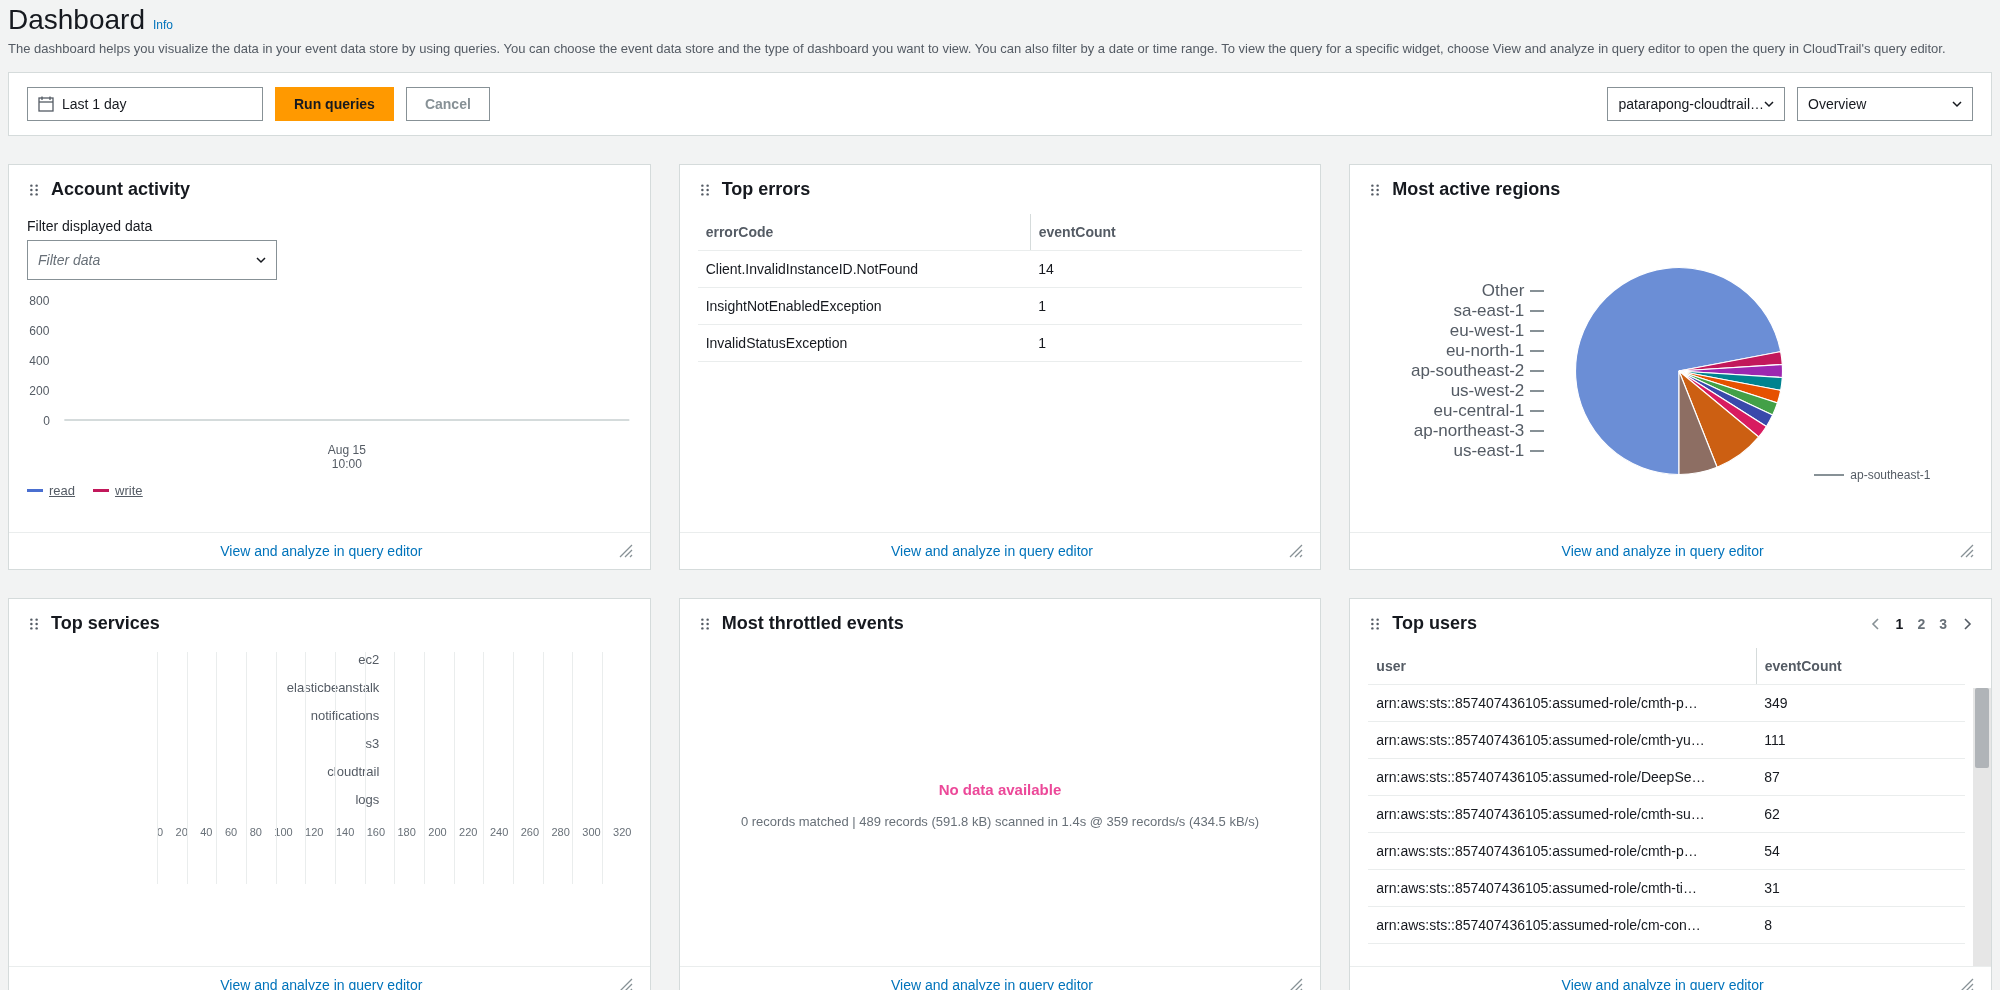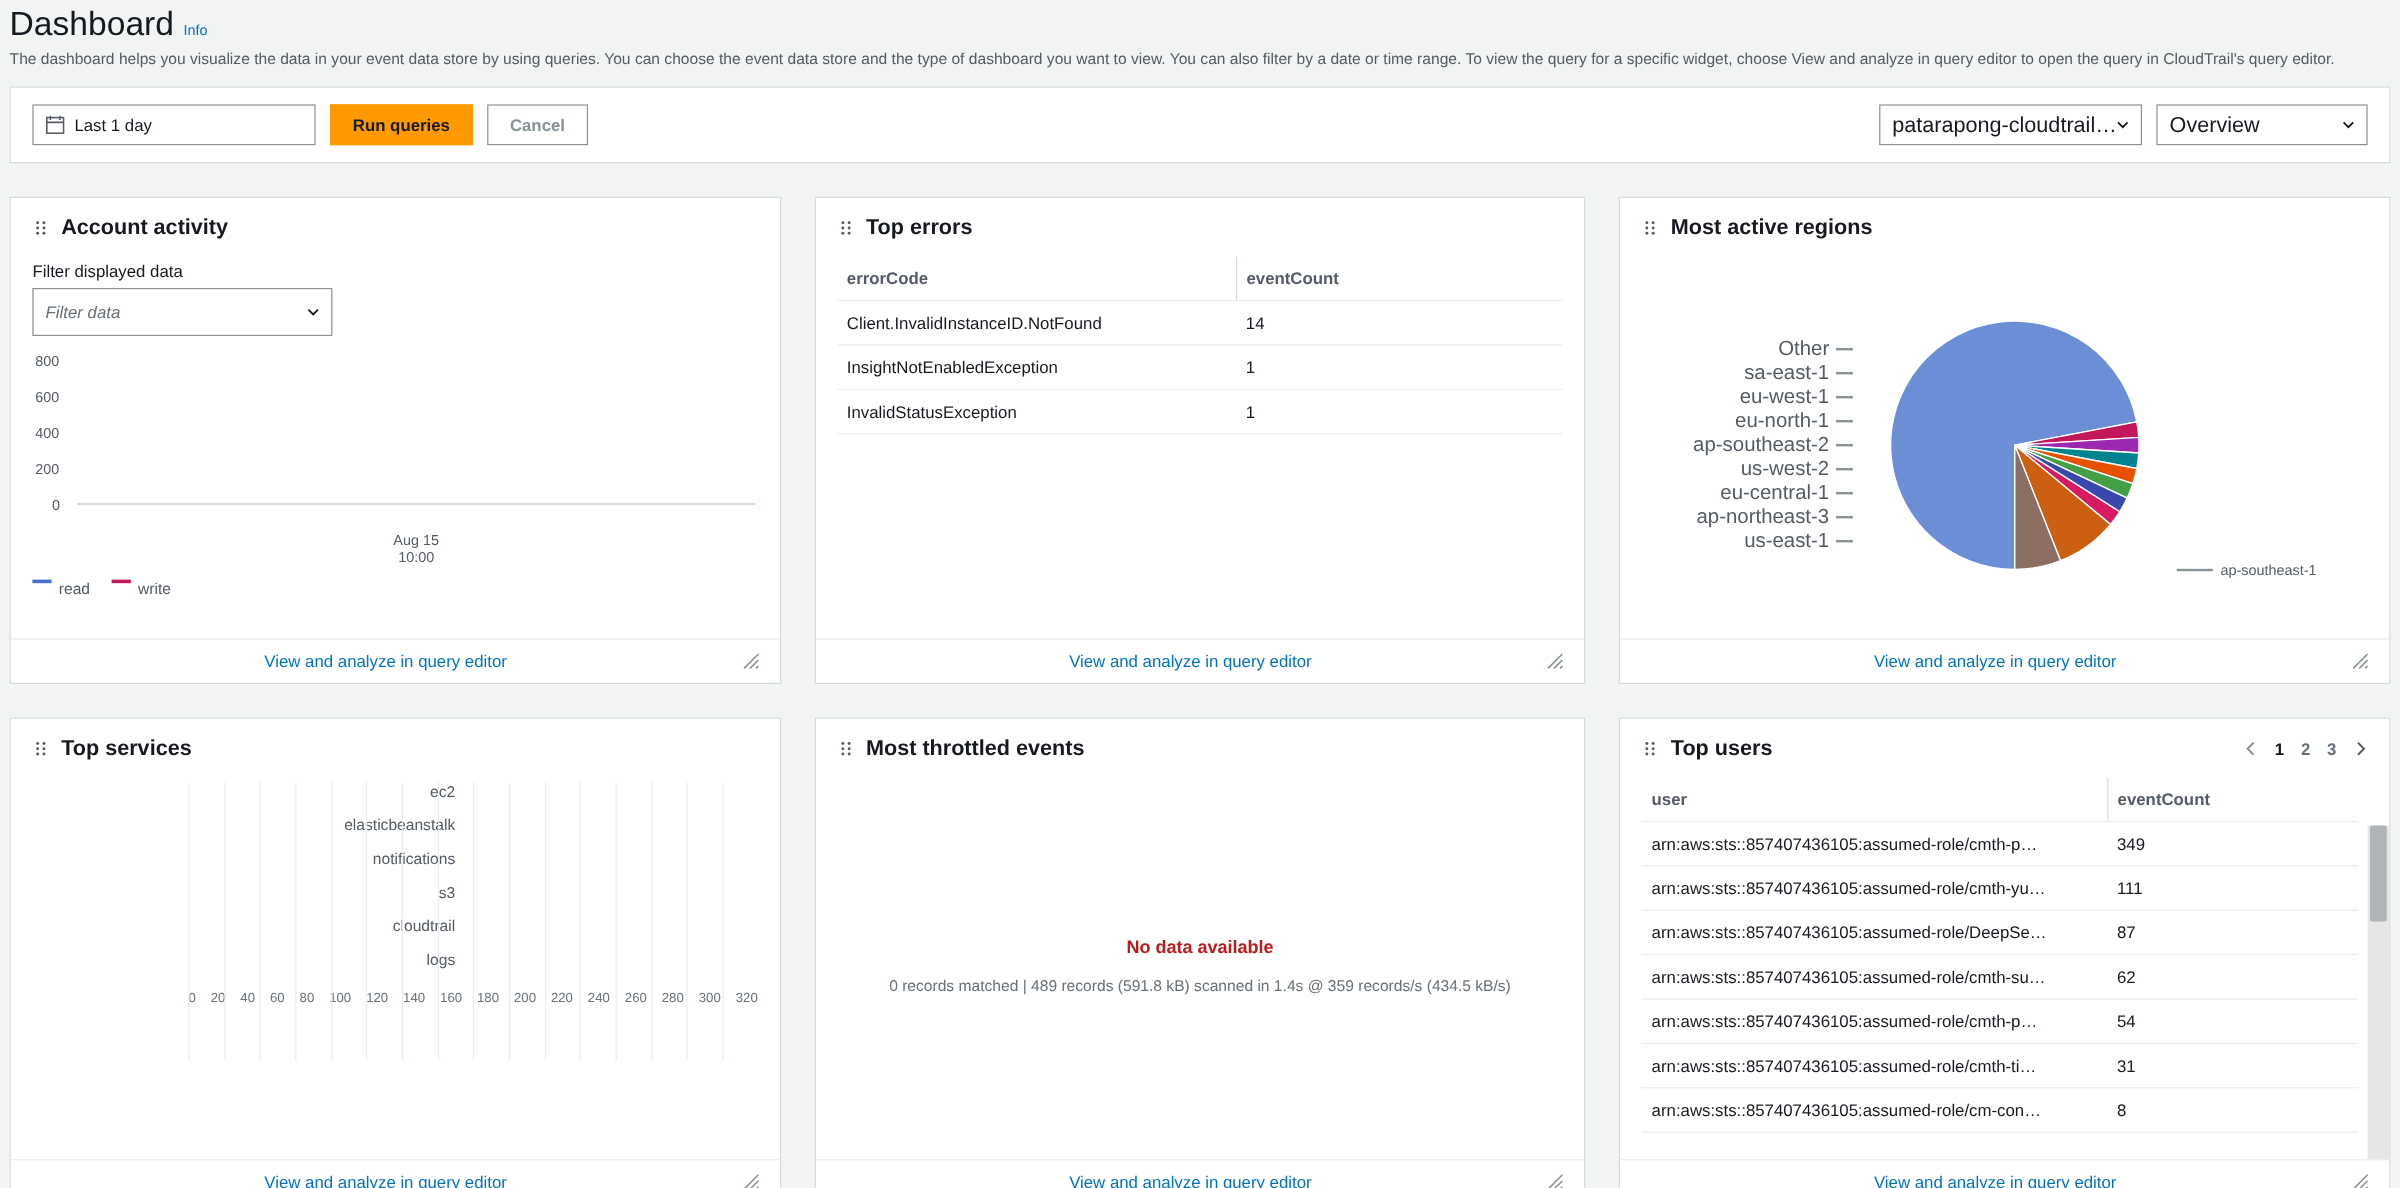--- a/index.html
+++ b/index.html
@@ -37,21 +37,21 @@
     height: 34px; padding: 0 18px; display:inline-flex; align-items:center;
     font-size: 14px; font-weight: 700; cursor: pointer; border:1px solid transparent;
     margin-left: 12px;
   }
   .btn-primary { background:#ff9900; border-color:#ff9900; color:#16191f; }
   .btn-secondary { background:#fff; border:1px solid #879196; color:#879196; }
   .controls-right { margin-left:auto; display:flex; gap:12px; }
   .select {
     border:1px solid #879196; height:34px; min-width:180px; padding:0 10px;
     display:flex; align-items:center; justify-content:space-between; background:#fff;
-    cursor:pointer; font-size:18px;
+    cursor:pointer; font-size:14px;
   }
   .select.wide { min-width: 176px; }
   .caret { width:10px; height:10px; fill:#545b64; }
 
   .grid {
     display:grid; grid-template-columns: repeat(3, 1fr);
     gap: 28px; margin-top: 28px;
   }
   .widget {
     background:#fff; border:1px solid #d5dbdb; display:flex; flex-direction:column;
@@ -73,39 +73,39 @@
 
   .field-label { font-size:14px; color:#16191f; margin-bottom:6px; }
   .select-filter {
     border:1px solid #879196; height:40px; width:250px; padding:0 10px;
     display:flex; align-items:center; justify-content:space-between; background:#fff;
     cursor:pointer; font-style:italic; color:#687078;
   }
   .chart-area { margin-top:10px; }
   .y-axis { font-size:12px; color:#545b64; }
   .legend { display:flex; gap:18px; margin-top:12px; font-size:13px; color:#545b64; }
-  .legend span { display:flex; gap:6px; }
+  .legend span { display:flex; align-items:center; gap:6px;text-decoration:underline; }
   .swatch { width:16px; height:3px; display:inline-block; }
 
   table.data { width:100%; border-collapse:collapse; font-size:14px; }
   table.data th { text-align:left; font-weight:700; padding:10px 8px; border-bottom:1px solid #eaeded; color:#545b64; }
   table.data th + th { border-left:1px solid #d5dbdb; }
   table.data td { padding:10px 8px; border-bottom:1px solid #eaeded; white-space:nowrap; overflow:hidden; text-overflow:ellipsis; max-width:0; }
 
   .hbar-chart { position:relative; height:260px; }
   .hbar-row { display:flex; align-items:center; height:28px;flex-direction:column; }
   .hbar-label { width:120px; text-align:right; padding-right:10px; font-size:13px; color:#545b64; }
   .hbar-track { flex:1; position:relative; height:20px; }
   .hbar { height:20px; background:#6b8ed6; }
   .hbar-xaxis { display:flex; margin-left:130px; justify-content:space-between; font-size:11px; color:#687078; padding-top:6px;}
   .grid-lines { position:absolute; left:130px; right:0; top:0; bottom:28px; display:flex; pointer-events:none; }
   .grid-lines div { border-left:1px solid #eaeded; flex:1; }
 
   .nodata-wrap { display:flex; flex-direction:column; align-items:center; justify-content:center; height:100%; gap:16px; }
-  .nodata-title { font-weight:700; color:#b91c1c; font-size:15px; }
+  .nodata-title { font-weight:700; color:#ec4899; font-size:15px; }
   .nodata-sub { font-size:13px; color:#687078; }
 
   .pie-legend { font-size:17px; color:#545b64; }
   .pie-wrap { display:flex; align-items:center; justify-content:center; gap:20px; height:100%; }
   .pie-legend-row { display:flex; align-items:center; gap:6px; height:20px; justify-content:flex-end; }
   .pie-dash { width:14px; height:2px; background:#879196; }
   .callout-label { font-size:12px; color:#545b64; }
 
   .pager { display:flex; align-items:center; gap:14px; font-size:14px; color:#687078; margin-left:auto; }
   .pager .pg { cursor:pointer; }

